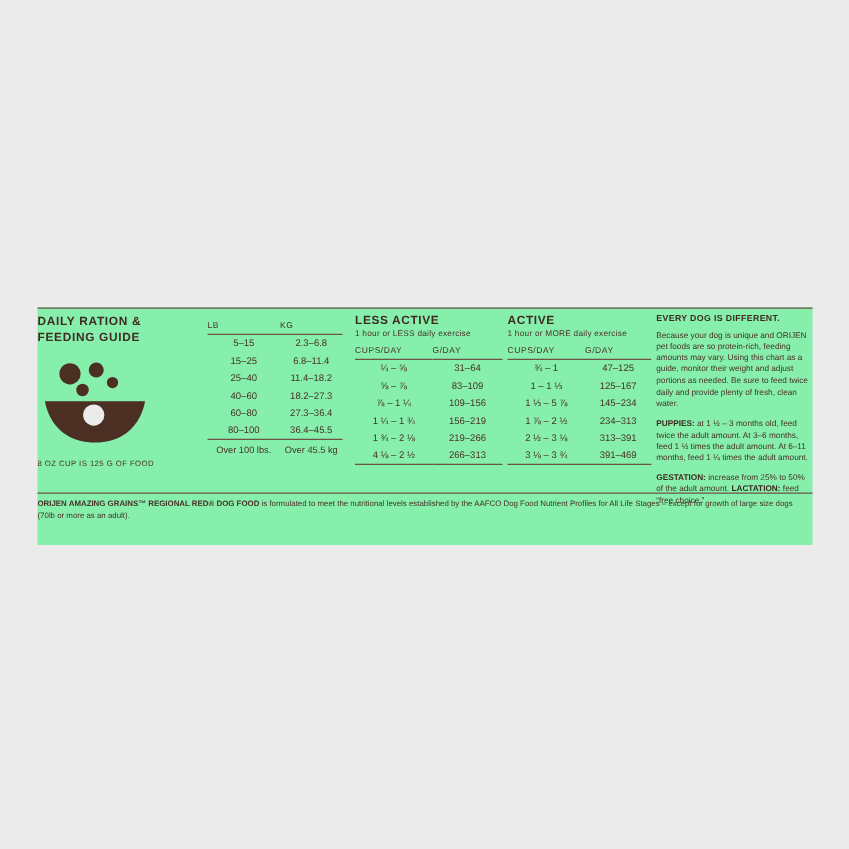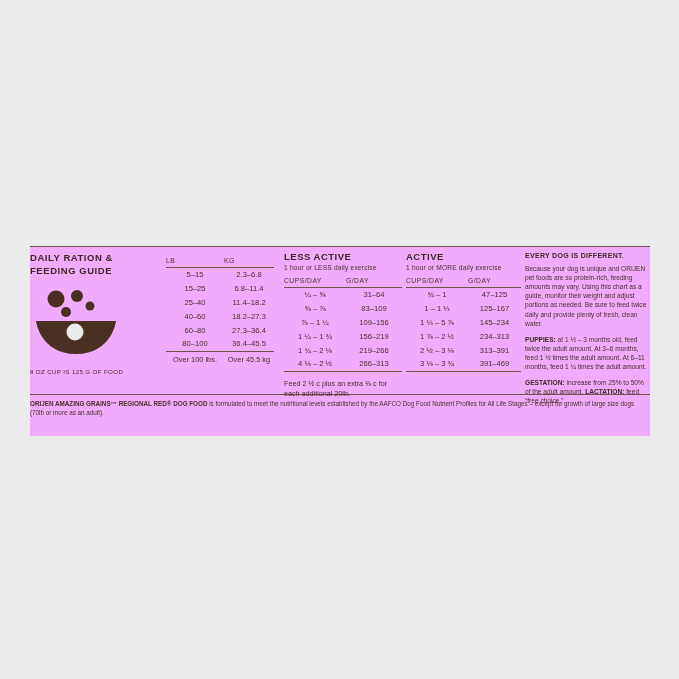--- a/index.html
+++ b/index.html
@@ -14,21 +14,21 @@
     color: #3b2a22;
     position: relative;
     overflow: hidden;
   }
   #sheet {
     position: absolute;
     left: 30px;
     top: 246px;
     width: 620px;
     height: 190px;
-    background: #f0abfc;
+    background: #86efac;
     color: #4a3026;
   }
   .rule-top {
     position: absolute;
     left: 0;
     top: 0;
     width: 620px;
     border-top: 1px solid #6d5246;
   }
   .rule-bottom {
@@ -285,21 +285,20 @@
         </tr>
         <tr>
           <td>4 ⅛ – 2 ½</td>
           <td>266–313</td>
         </tr>
         <tr class="sep-row">
             <td colspan="2"></td>
           </tr>
       </tbody>
     </table>
-    <div class="extra">Feed 2 ½ c plus an extra ⅜ c for each additional 20lb.</div>
   </div>
 
   <div class="tbl" id="tbl-active">
     <div class="hdr">ACTIVE</div>
     <div class="sub">1 hour or MORE daily exercise</div>
     <table>
       <thead>
         <tr>
           <th class="c1">CUPS/DAY</th>
           <th class="c2">G/DAY</th>

